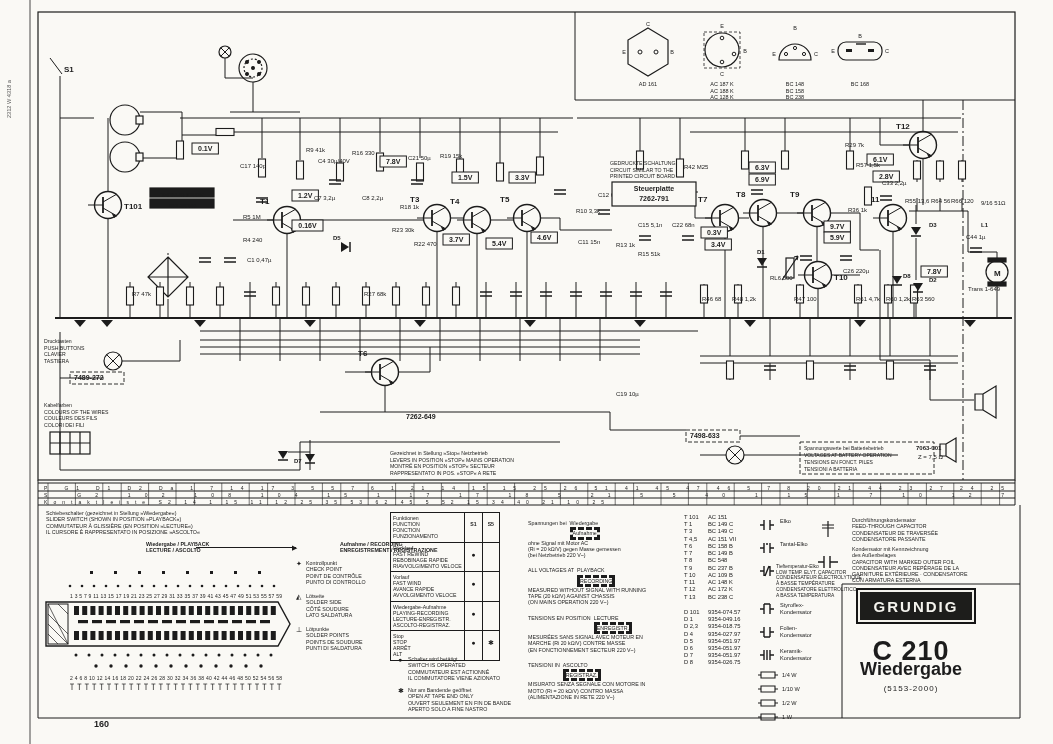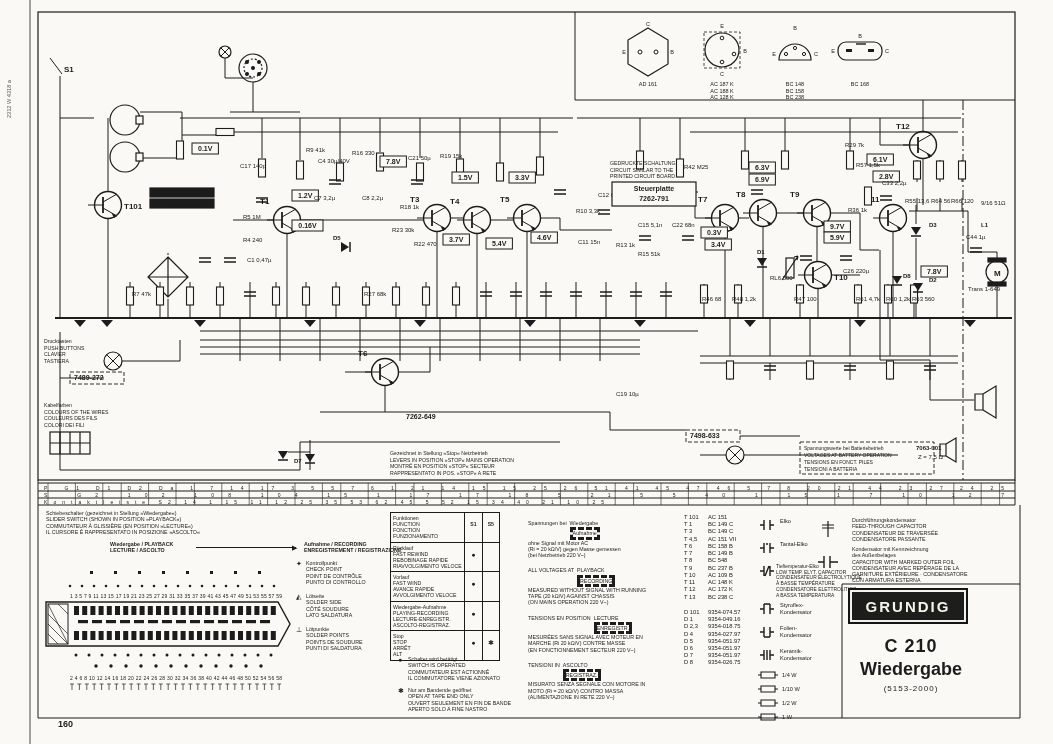--- a/index.html
+++ b/index.html
@@ -1,26 +1,26 @@
 <!DOCTYPE html>
 <html><head>
 <meta charset="utf-8">
 <style>
   html,body{margin:0;padding:0;}
   .page{position:relative;width:1053px;height:744px;background:#faf9f5;overflow:hidden;
         font-family:"Liberation Sans",sans-serif;color:#1c1c1c;}
   .abs{position:absolute;}
   .t{line-height:1.18;white-space:nowrap;}
   .fs5{font-size:5.3px;} .fs55{font-size:5.6px;}
-  .b{font-weight:bold;}
+  .b{font-weight:bold;margin-left:36px;}
   svg text{font-family:"Liberation Sans",sans-serif;fill:#1c1c1c;}
   .logo{border:2px solid #151515;background:#1d1d1b;color:#f3f2ec;text-align:center;
         font-weight:bold;font-size:15px;letter-spacing:2px;padding:8px 0 7px 0;width:116px;
-        box-shadow:inset 0 0 0 2px #f3f2ec, inset 0 0 0 4px #1d1d1b;}
-  .titleC{font-size:18px;font-weight:bold;letter-spacing:1px;text-align:center;width:150px;}
+        box-shadow:inset 0 0 0 2px #f3f2ec, inset 0 0 0 4px #1d1d1b;margin-left:8px;}
+  .titleC{font-size:27px;font-weight:bold;letter-spacing:1px;text-align:center;width:150px;}
   .titleA{font-size:18px;font-weight:bold;text-align:center;width:150px;}
   .titleP{font-size:8px;text-align:center;width:150px;letter-spacing:1px;}
   .rot{transform:rotate(-90deg);transform-origin:left top;color:#555;}
   .legend-sym{display:inline-block;width:10px;font-size:7px;}
 </style>
 </head>
 <body>
 <div class="page">
 
 <svg id="schem" class="abs" style="left:0;top:0" width="1053" height="744" viewBox="0 0 1053 744">

